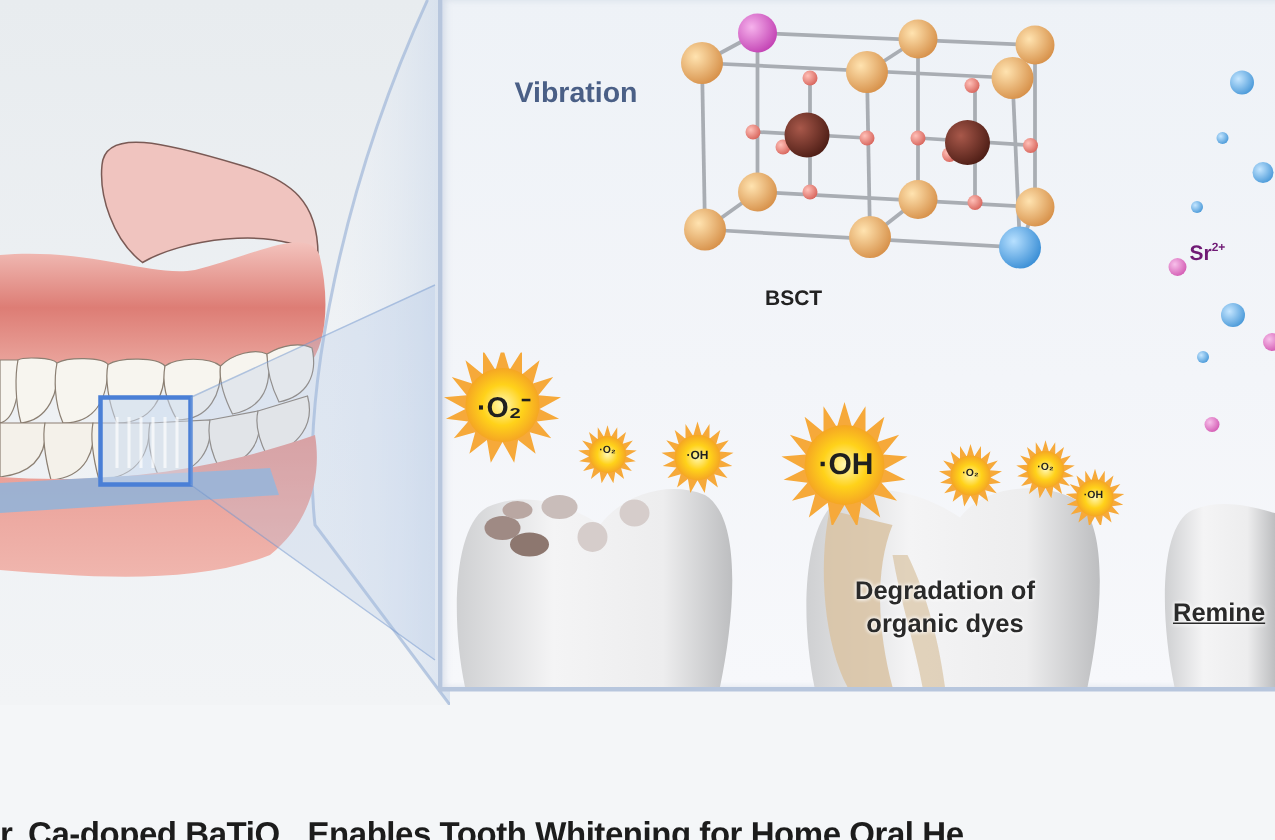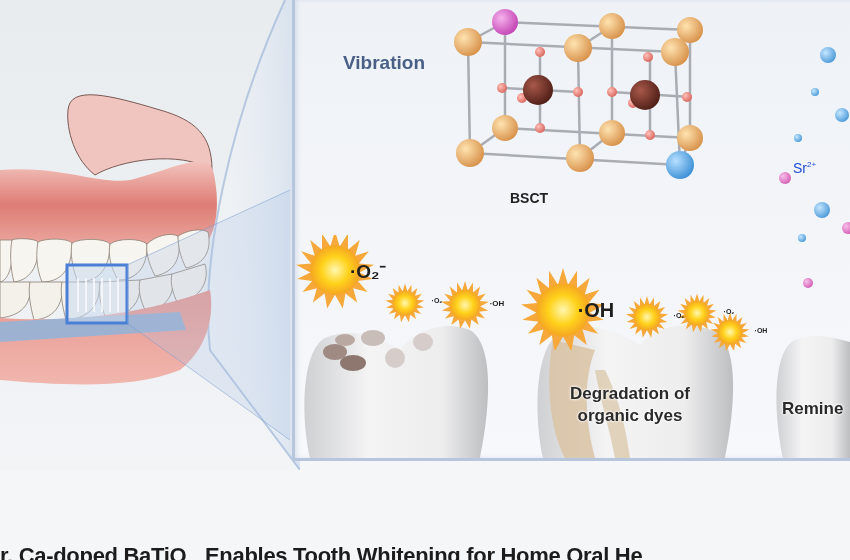--- a/index.html
+++ b/index.html
@@ -27,26 +27,26 @@
   .label-vibration {
     position: absolute; left: 343px; top: 52px;
     font-size: 19px; font-weight: bold; color: #4a5f86;
   }
   .label-bsct {
     position: absolute; left: 510px; top: 190px;
     font-size: 14px; font-weight: bold; color: #222;
   }
   .label-sr {
     position: absolute; left: 793px; top: 160px;
-    font-size: 14px; font-weight: normal; color: #1d4ed8;
+    font-size: 14px; font-weight: bold; color: #701a75;
   }
   .label-sr sup { font-size: 8px; }
   .sun-text {
     position: absolute; font-weight: bold; color: #1f1f1f;
-    text-align: center; white-space: nowrap; padding-left: 32px;
+    text-align: center; white-space: nowrap;
   }
   .tooth-label {
     position: absolute; font-size: 17px; font-weight: bold; color: #2a2a2a;
     text-align: center; line-height: 22px;
     text-shadow: 0 0 3px #fff, 0 0 3px #fff;
   }
   .tooth-label-faded {
     position: absolute; font-size: 15px; font-weight: bold; color: #8a96a6;
   }
   .title-bar {
@@ -313,19 +313,19 @@
   <div class="sun-text" style="left:536px;top:299px;width:56px;font-size:20px;">·OH</div>
   <div class="sun-text" style="left:635px;top:312px;width:24px;font-size:7px;">·O₂</div>
   <div class="sun-text" style="left:685px;top:308px;width:24px;font-size:7px;">·O₂</div>
   <div class="sun-text" style="left:716px;top:327px;width:26px;font-size:7px;">·OH</div>
 
   <div class="tooth-label" style="left:555px;top:383px;width:150px;">
     <div>Degradation of</div>
     <div>organic dyes</div>
   </div>
   <div class="tooth-label-faded" style="left:832px;top:356px;margin-left:23px;">Hy</div>
-  <div class="tooth-label" style="left:782px;top:398px;text-align:left;">Remine</div>
+  <div class="tooth-label" style="left:782px;top:398px;text-align:left;text-decoration:underline;">Remine</div>
 
   <div class="title-bar">
     <span>r, Ca-doped BaTiO</span><span class="sub">3</span><span style="white-space:pre;">  Enables Tooth Whitening for Home Oral He</span>
   </div>
 
 </div>
 
 </body></html>

